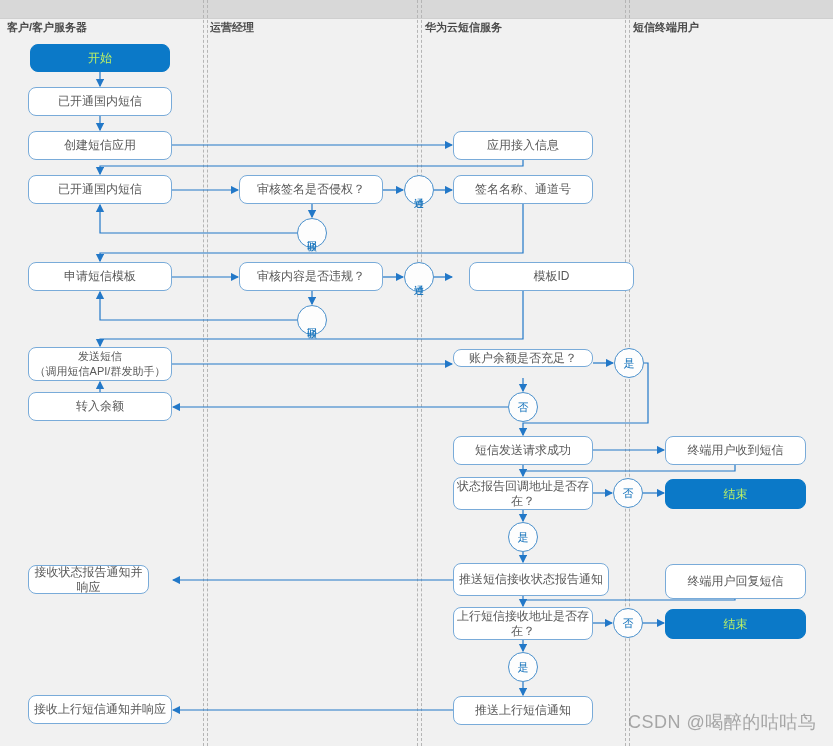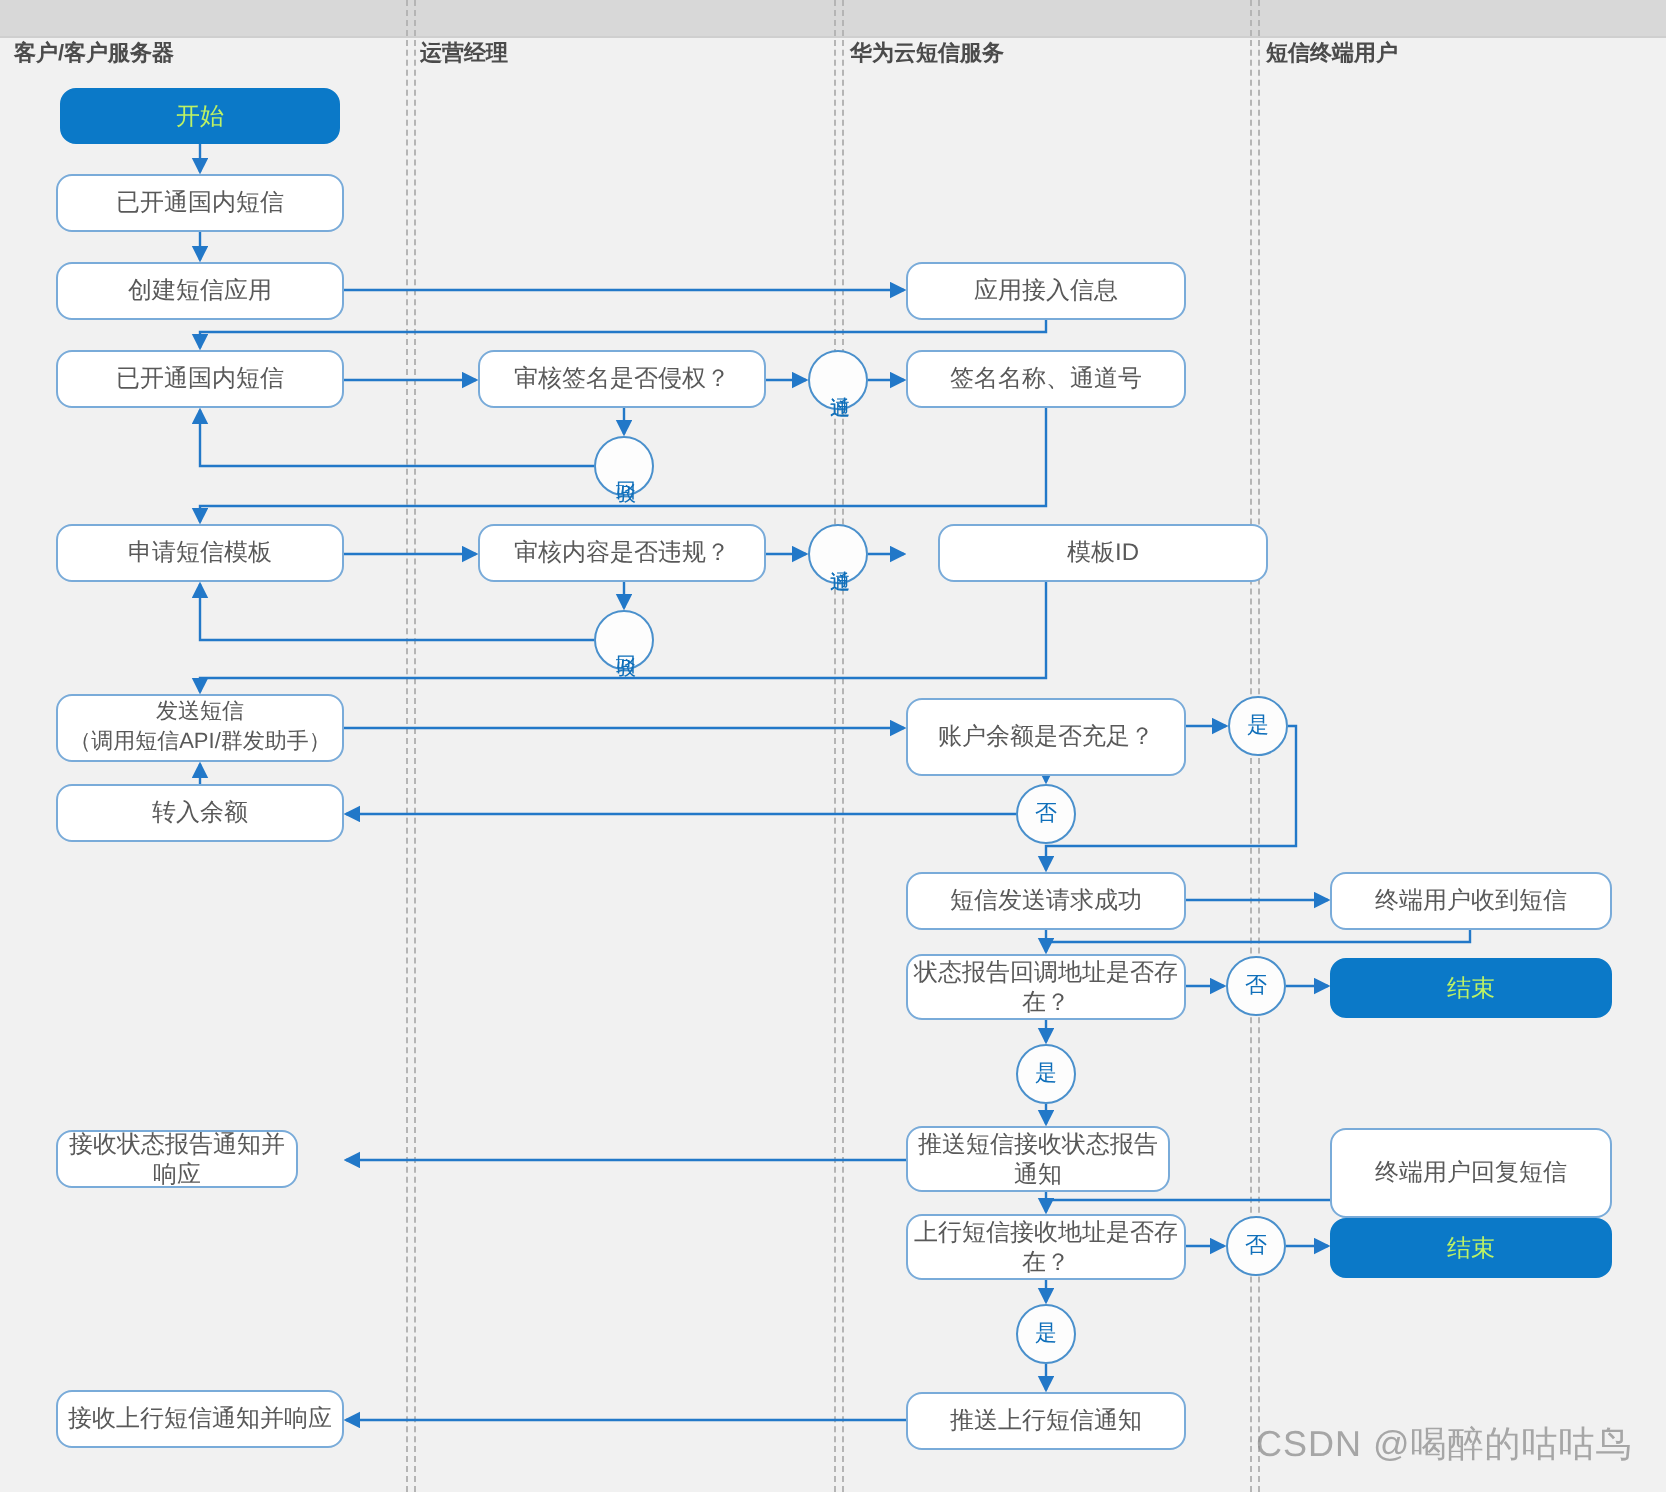--- a/index.html
+++ b/index.html
@@ -103,30 +103,30 @@
   <div class="node" style="left:28px;top:392px;width:144px;height:29px">转入余额</div>
   <div class="node" style="left:28px;top:565px;width:121px;height:29px">接收状态报告通知并响应</div>
   <div class="node" style="left:239px;top:175px;width:144px;height:29px">审核签名是否侵权？</div>
 
   <div class="node" style="left:28px;top:695px;width:144px;height:29px">接收上行短信通知并响应</div>
   <div class="node" style="left:453px;top:131px;width:140px;height:29px">应用接入信息</div>
 
   <div class="node" style="left:239px;top:262px;width:144px;height:29px">审核内容是否违规？</div>
   <div class="node" style="left:453px;top:175px;width:140px;height:29px">签名名称、通道号</div>
   <div class="node" style="left:469px;top:262px;width:165px;height:29px">模板ID</div>
-  <div class="node" style="left:453px;top:349px;width:140px;height:39px">账户余额是否充足？</div>
+  <div class="node" style="left:453px;top:349px;width:140px;height:18px">账户余额是否充足？</div>
   <div class="node" style="left:453px;top:436px;width:140px;height:29px">短信发送请求成功</div>
   <div class="node" style="left:453px;top:477px;width:140px;height:33px">状态报告回调地址是否存在？</div>
-  <div class="node" style="left:453px;top:563px;width:132px;height:33px">推送短信接收状态报告通知</div>
+  <div class="node" style="left:453px;top:563px;width:156px;height:33px">推送短信接收状态报告通知</div>
   <div class="node" style="left:453px;top:607px;width:140px;height:33px">上行短信接收地址是否存在？</div>
   <div class="node" style="left:453px;top:696px;width:140px;height:29px">推送上行短信通知</div>
 
   <div class="node" style="left:665px;top:436px;width:141px;height:29px">终端用户收到短信</div>
   <div class="node solid" style="left:665px;top:479px;width:141px;height:30px">结束</div>
-  <div class="node" style="left:665px;top:564px;width:141px;height:45px">终端用户回复短信</div>
+  <div class="node" style="left:665px;top:564px;width:141px;height:35px">终端用户回复短信</div>
   <div class="node solid" style="left:665px;top:609px;width:141px;height:30px">结束</div>
 
   <div class="circle v" style="left:404px;top:175px">通过</div>
   <div class="circle v" style="left:297px;top:218px">驳回</div>
   <div class="circle v" style="left:404px;top:262px">通过</div>
   <div class="circle v" style="left:297px;top:305px">驳回</div>
   <div class="circle" style="left:614px;top:348px">是</div>
   <div class="circle" style="left:508px;top:392px">否</div>
   <div class="circle" style="left:613px;top:478px">否</div>
   <div class="circle" style="left:508px;top:522px">是</div>

